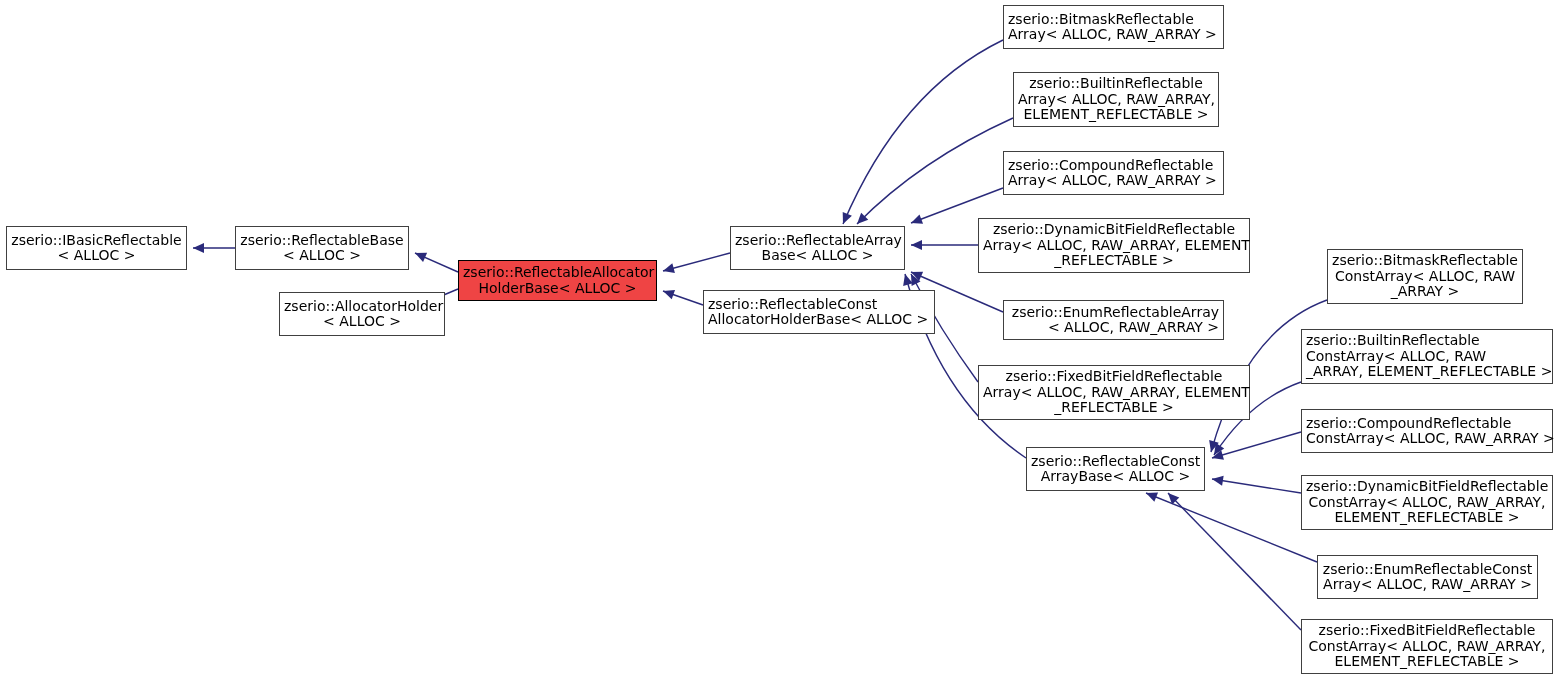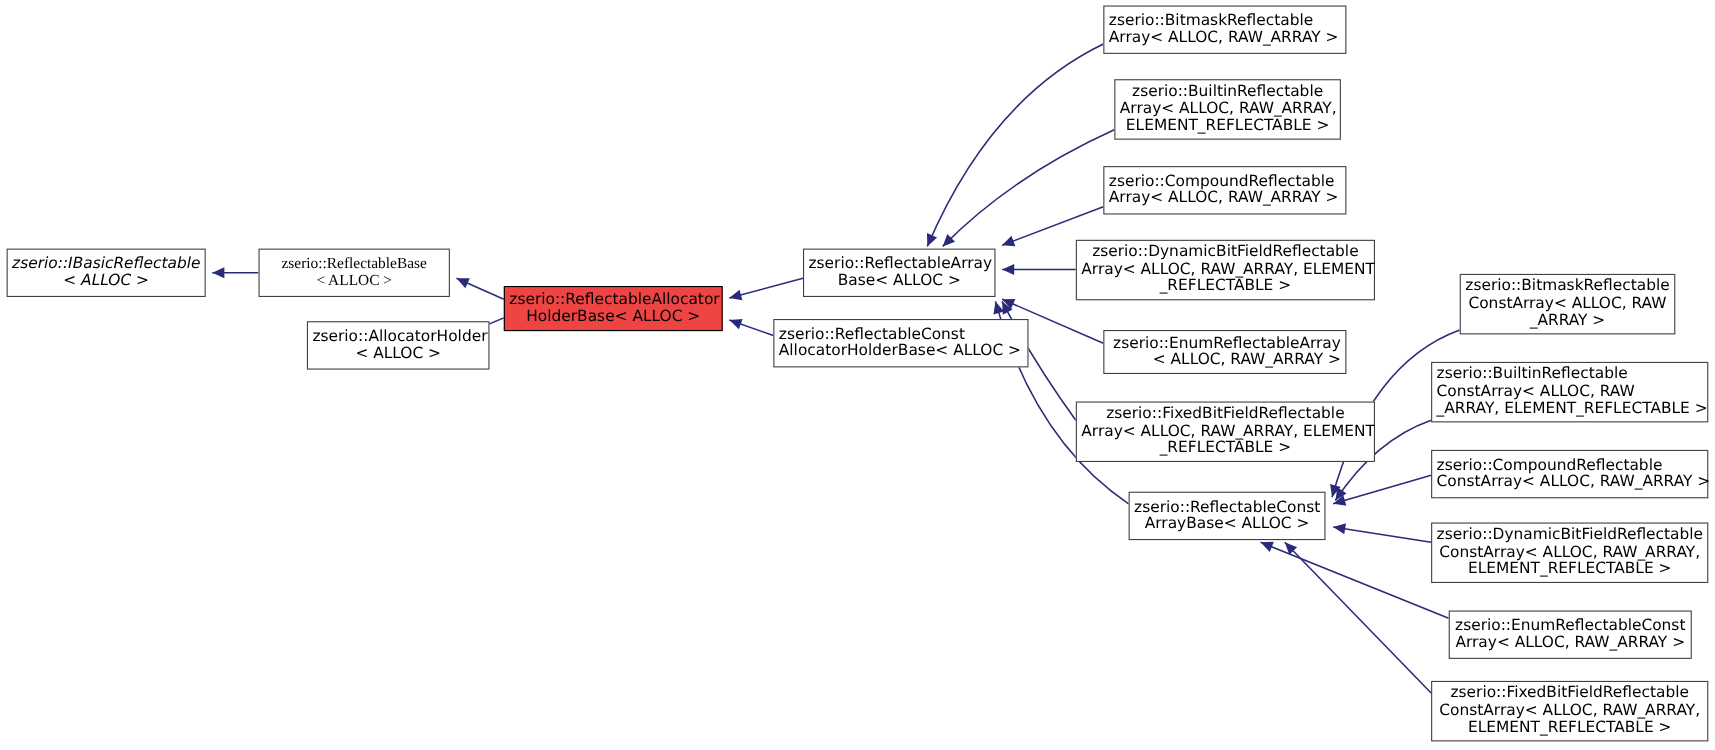--- a/index.html
+++ b/index.html
@@ -88,25 +88,25 @@
       <line x1="1301" y1="432" x2="1212" y2="458" stroke="#2a2a7a" stroke-width="1.4"></line>
       <polygon points="1212,458 1221.1565996656136,450.1160490511619 1223.9607409059663,459.7148402200619" fill="#2a2a7a"></polygon>
       <line x1="1301" y1="493" x2="1212" y2="479" stroke="#2a2a7a" stroke-width="1.4"></line>
       <polygon points="1212,479 1223.643343636117,475.7700543392659 1222.089417888685,485.6485823050849" fill="#2a2a7a"></polygon>
       <line x1="1317" y1="562" x2="1146" y2="493" stroke="#2a2a7a" stroke-width="1.4"></line>
       <polygon points="1146,493 1158.071824929155,492.47938221329787 1154.3298845872337,501.75288653892915" fill="#2a2a7a"></polygon>
       <line x1="1301" y1="630" x2="1168" y2="493" stroke="#2a2a7a" stroke-width="1.4"></line>
       <polygon points="1168,493 1179.2496201043982,497.4097672848711 1172.0745830731944,504.37531418377694" fill="#2a2a7a"></polygon>
     </svg>
   <div id="nodes">
-      <div class="node center" style="left: 6px; top: 226px; width: 181px; height: 44px; font-style: italic;">
+      <div class="node center" style="left: 6px; top: 226px; width: 181px; height: 44px;">
         <span class="ln">zserio::IBasicReflectable</span>
         <span class="ln">&lt; ALLOC &gt;</span>
       </div>
-      <div class="node center" style="left: 235px; top: 226px; width: 174px; height: 44px; font-family: Liberation Serif, serif;">
+      <div class="node center" style="left: 235px; top: 226px; width: 174px; height: 44px;">
         <span class="ln">zserio::ReflectableBase</span>
         <span class="ln">&lt; ALLOC &gt;</span>
       </div>
       <div class="node center" style="left: 235px; top: 292px; width: 166px; height: 44px; margin-left: 44px;">
         <span class="ln">zserio::AllocatorHolder</span>
         <span class="ln">&lt; ALLOC &gt;</span>
       </div>
       <div class="node center hl" style="left: 458px; top: 260px; width: 199px; height: 41px;">
         <span class="ln">zserio::ReflectableAllocator</span>
         <span class="ln">HolderBase&lt; ALLOC &gt;</span>

